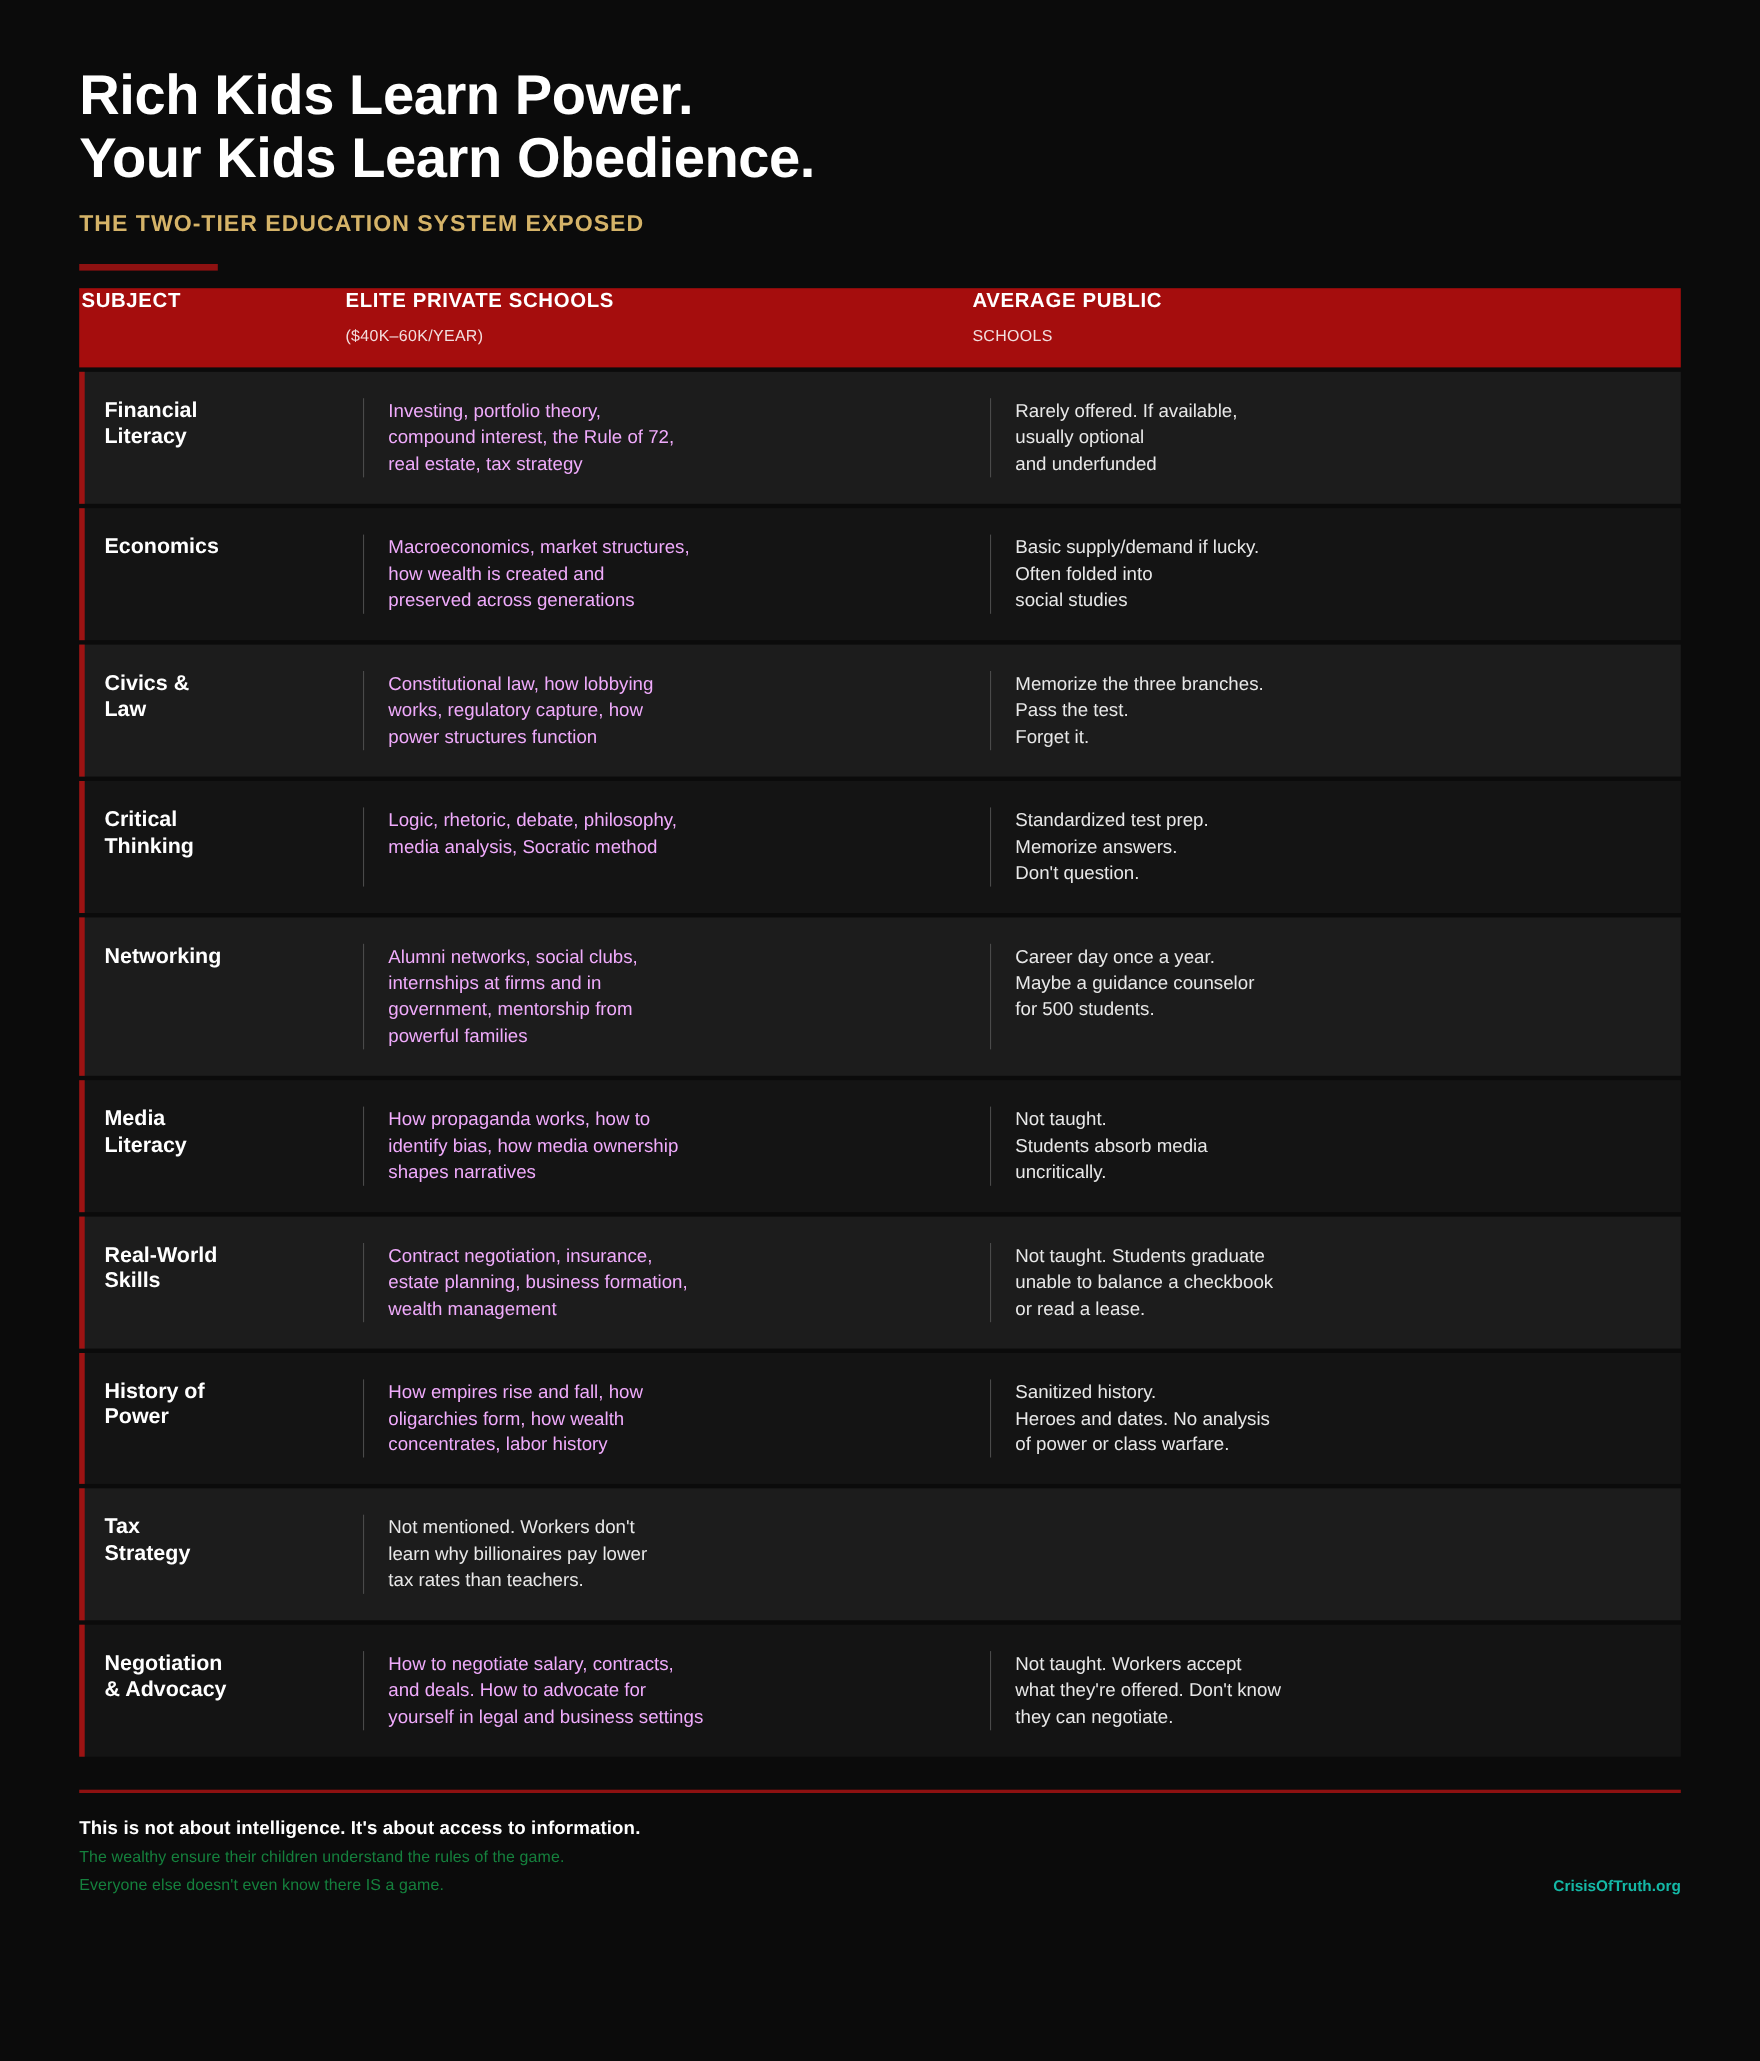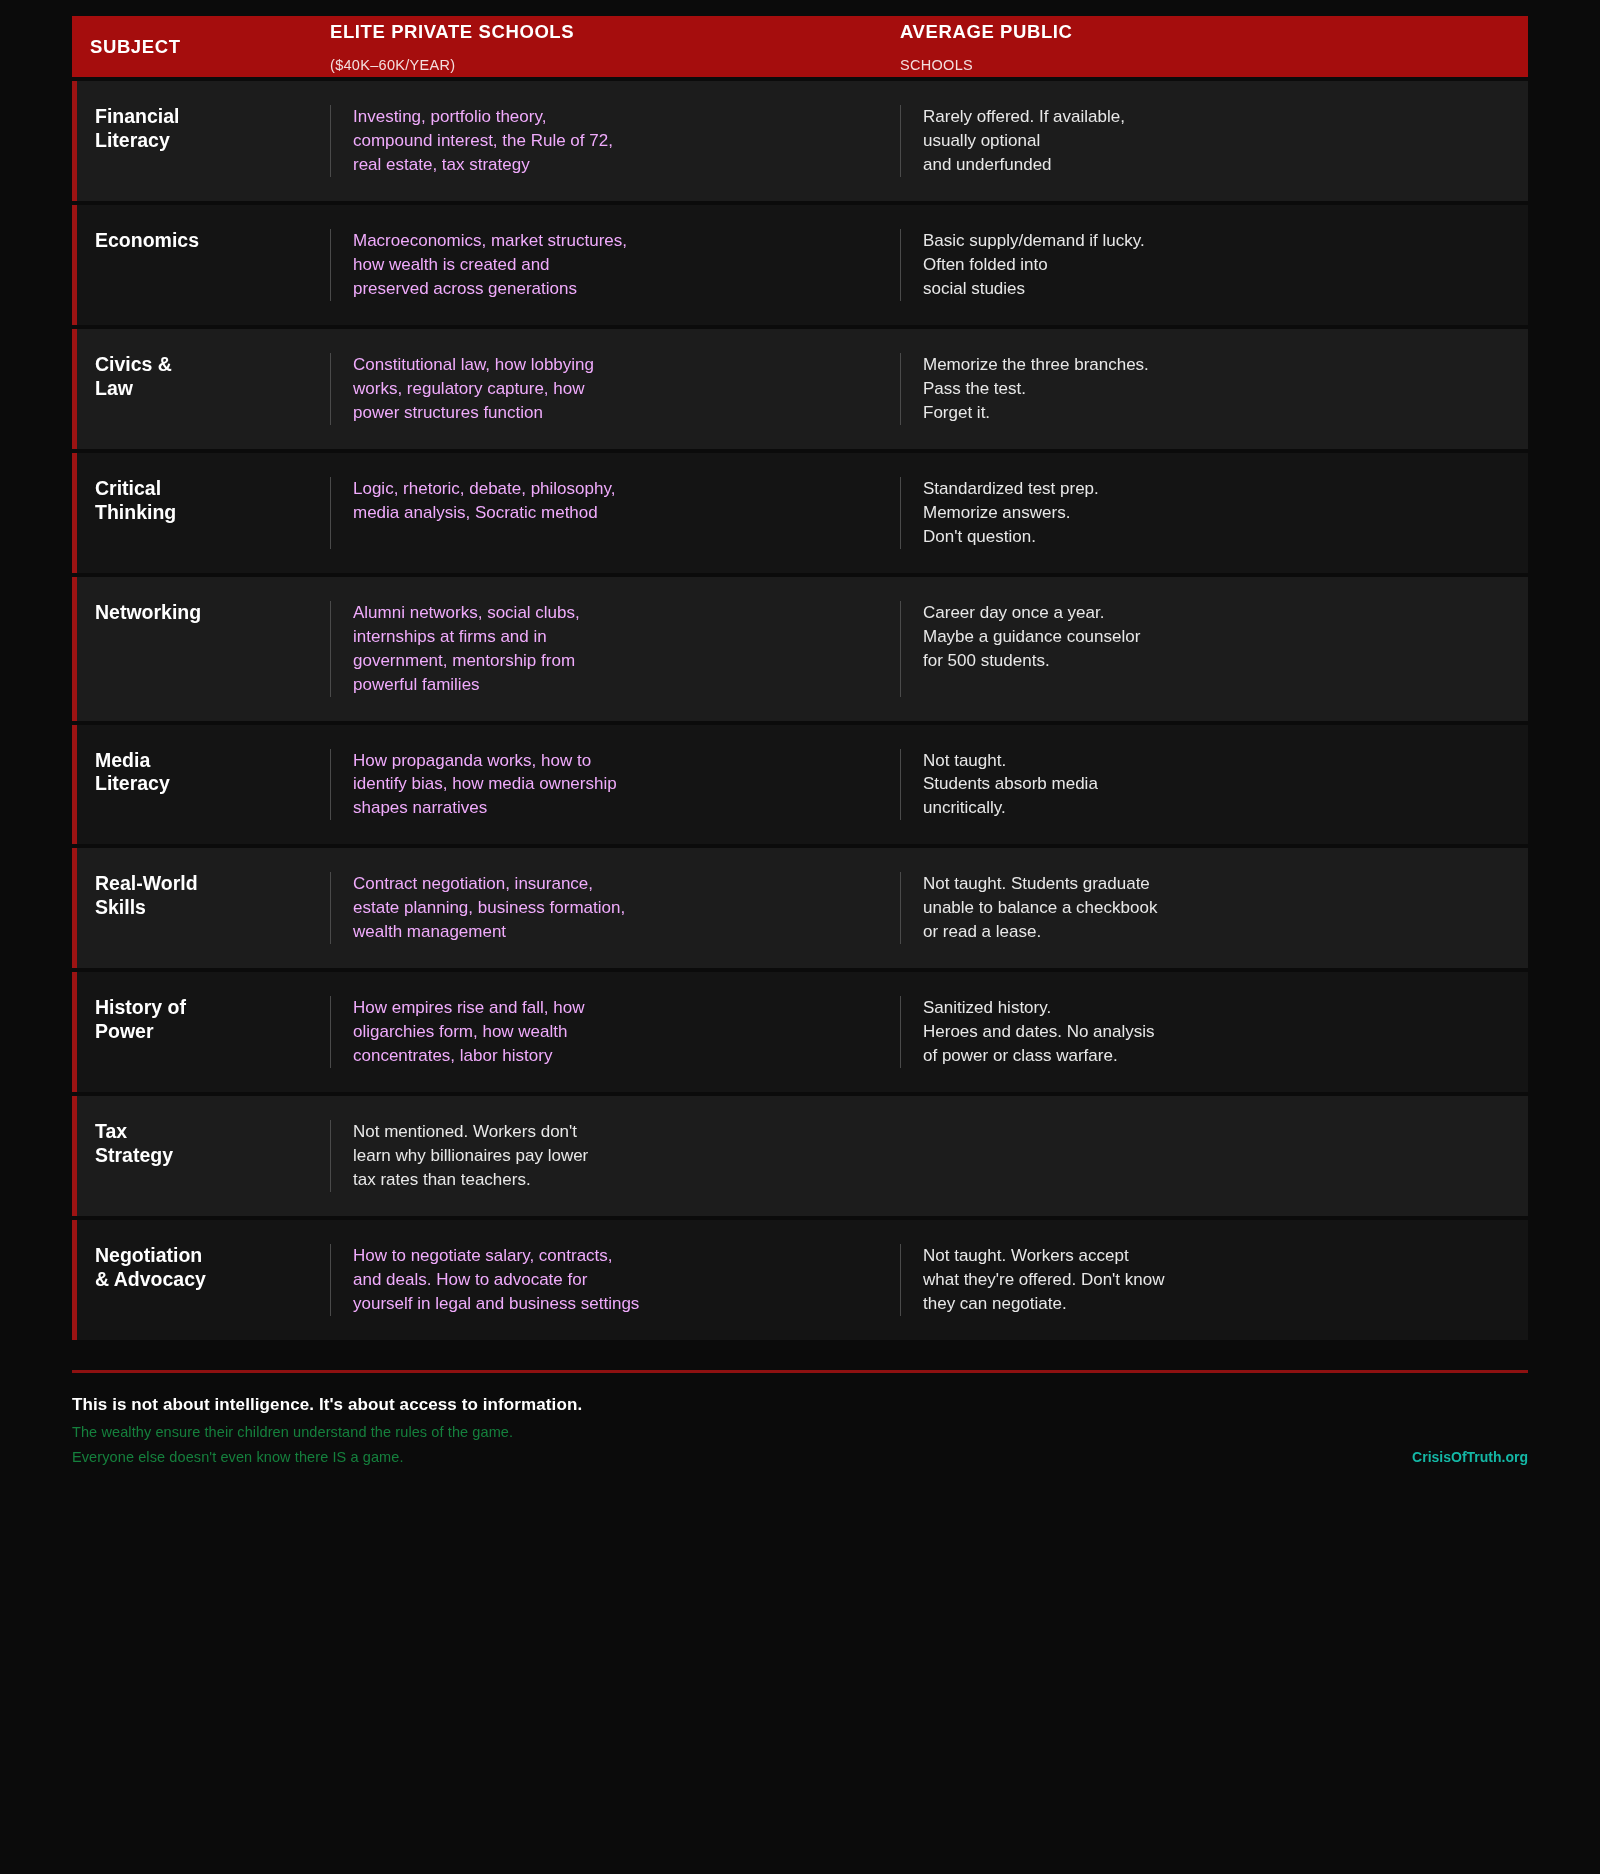--- a/index.html
+++ b/index.html
@@ -39,23 +39,22 @@
     height:6px;
     background:#8e1111;
   }
 
   
   .table { margin-top:16px; }
 
   .thead {
     display:flex;
     background:#a50d0d;
-    height:61px;
-    align-items:center;
-    padding-left:18px;
+    height:72px;
+    padding-left:2px;
   }
   .th {
     color:#ffffff;
   }
   .th-main {
     font-size:18.5px;
     font-weight:bold;
     letter-spacing:0.6px;
   }
   .th-sub {
@@ -137,20 +136,28 @@
     font-size:14px;
     font-weight:bold;
     color:#14b8a6;
   }
 </style>
 </head>
 <body>
 
 <div class="page">
 
+  <div class="masthead">
+    <div class="title">
+      <div>Rich Kids Learn Power.</div>
+      <div>Your Kids Learn Obedience.</div>
+    </div>
+    <div class="subtitle">THE TWO-TIER EDUCATION SYSTEM EXPOSED</div>
+    <div class="accent-rule"></div>
+  </div>
 
   <div class="table">
 
     <div class="thead">
       <div class="th col-subject">
         <div class="th-main">SUBJECT</div>
       </div>
       <div class="th col-elite">
         <div class="th-main">ELITE PRIVATE SCHOOLS</div>
         <div class="th-sub">($40K–60K/YEAR)</div>

